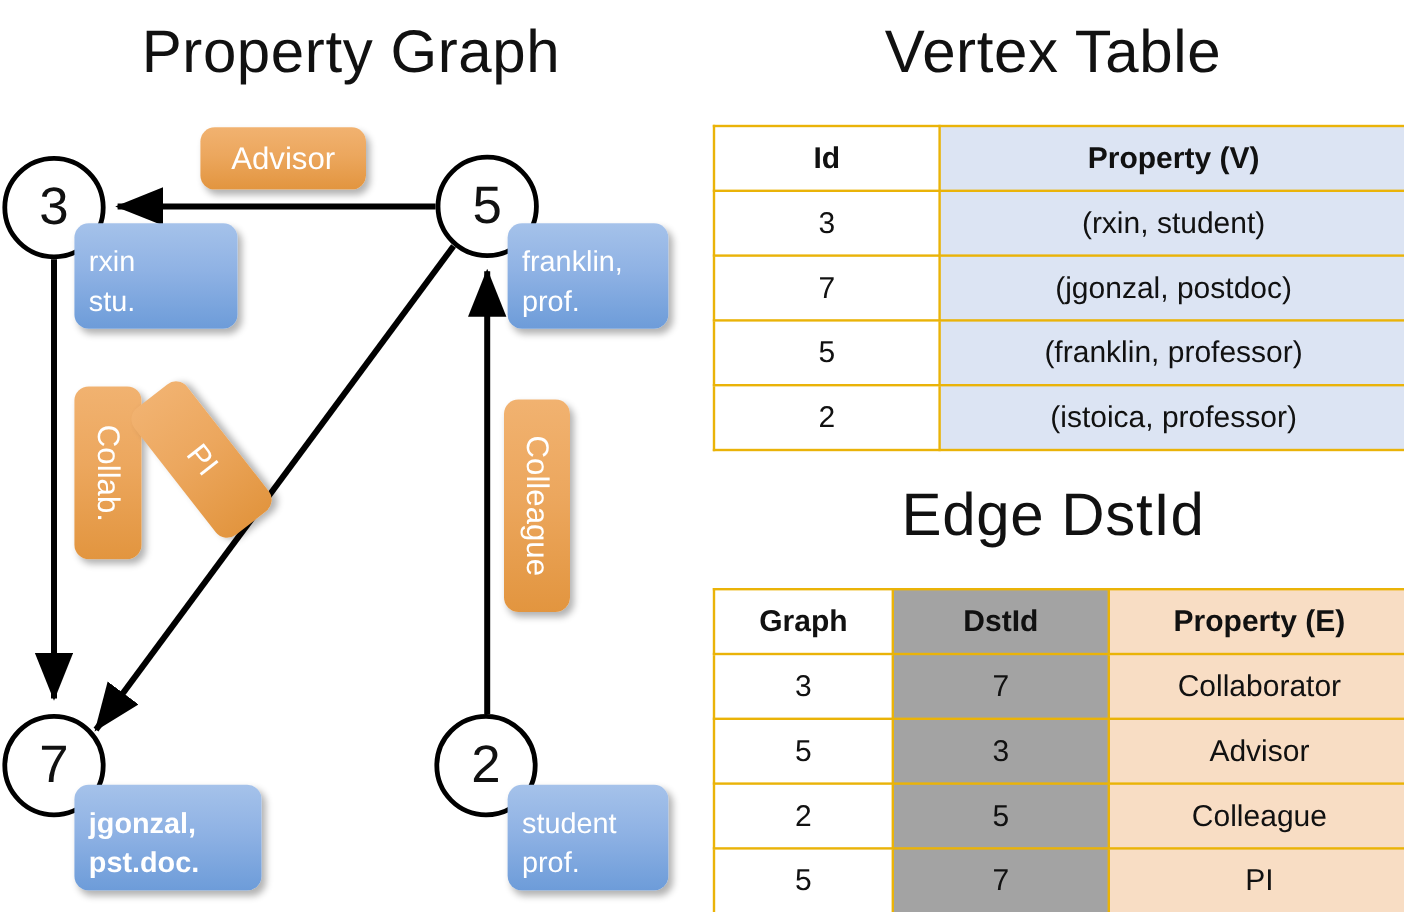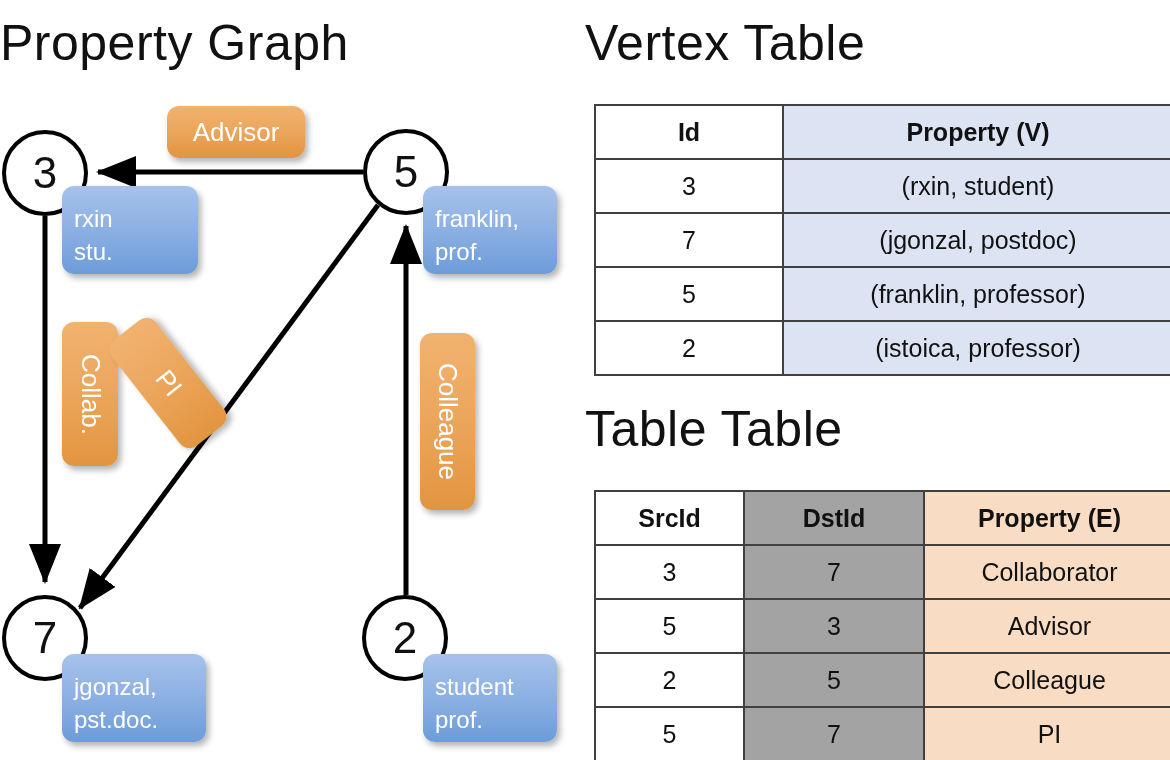--- a/index.html
+++ b/index.html
@@ -18,21 +18,21 @@
 
   
   .title {
     position: absolute;
     font-family: "Liberation Sans", sans-serif;
     font-weight: 300;
     font-size: 50px;
     letter-spacing: 0.5px;
     color: #111;
     white-space: nowrap;
-    text-align: left;
+    text-align: center;
   }
   #title-property-graph { left: 0px;   top: 14px;  width: 585px; }
   #title-vertex-table   { left: 585px; top: 14px;  width: 585px; }
   #title-edge-table     { left: 585px; top: 400px; width: 585px; }
 
   
   #graph-panel {
     position: absolute;
     left: 0; top: 0;
     width: 585px; height: 760px;
@@ -88,21 +88,21 @@
     display: flex;
     flex-direction: column;
     justify-content: flex-end;
     box-sizing: border-box;
   }
   .vbox .line { display: block; white-space: nowrap; }
 
   
   #box-rxin      { left:  62px; top: 186px; width: 136px; height: 88px; }
   #box-franklin  { left: 423px; top: 186px; width: 134px; height: 88px; }
-  #box-jgonzal   { left:  62px; top: 654px; width: 144px; height: 88px; }
+  #box-jgonzal   { left:  62px; top: 654px; width: 156px; height: 88px; font-weight: bold; }
   #box-istoica   { left: 423px; top: 654px; width: 134px; height: 88px; }
   #box-rxin .vbox-text,
   #box-franklin .vbox-text,
   #box-jgonzal .vbox-text,
   #box-istoica .vbox-text {
     padding: 6px 0 6px 12px;
     font-size: 24px;
     line-height: 1.35;
   }
 
@@ -153,21 +153,21 @@
 
   
   table.tbl {
     position: absolute;
     border-collapse: collapse;
     table-layout: fixed;
     font-family: "Liberation Sans", sans-serif;
     color: #111;
   }
   table.tbl td, table.tbl th {
-    border: 2px solid #404040;
+    border: 2px solid #eab308;
     text-align: center;
     font-weight: 400;
     padding: 0;
   }
   table.tbl th {
     font-weight: 700;
     font-size: 25px;
   }
   table.tbl td { font-size: 25px; }
 
@@ -186,21 +186,21 @@
   #edge-table th, #edge-table td { height: 52px; }
   #edge-table .col-src { width: 147px; background: #ffffff; }
   #edge-table .col-dst { width: 178px; background: #a3a3a3; }
   #edge-table .col-prop { width: 249px; background: #f8ddc4; }
 </style>
 </head>
 <body>
 
 <div class="title" id="title-property-graph">Property Graph</div>
 <div class="title" id="title-vertex-table">Vertex Table</div>
-<div class="title" id="title-edge-table">Table Table</div>
+<div class="title" id="title-edge-table">Edge DstId</div>
 
 <div id="graph-panel">
 
   <svg id="graph-svg" width="585" height="760" viewBox="0 0 585 760">
     <defs>
       <marker id="arrowhead" markerWidth="9" markerHeight="9" refX="7.6" refY="3.2" orient="auto" markerUnits="strokeWidth">
         <path d="M0,0 L8,3.2 L0,6.4 z" fill="#000"></path>
       </marker>
     </defs>
 
@@ -310,21 +310,21 @@
     <tr>
       <td class="col-id">2</td>
       <td class="col-prop">(istoica, professor)</td>
     </tr>
   </tbody>
 </table>
 
 <table class="tbl" id="edge-table">
   <thead>
     <tr>
-      <th class="col-src">SrcId</th>
+      <th class="col-src">Graph</th>
       <th class="col-dst">DstId</th>
       <th class="col-prop">Property (E)</th>
     </tr>
   </thead>
   <tbody>
     <tr>
       <td class="col-src">3</td>
       <td class="col-dst">7</td>
       <td class="col-prop">Collaborator</td>
     </tr>

